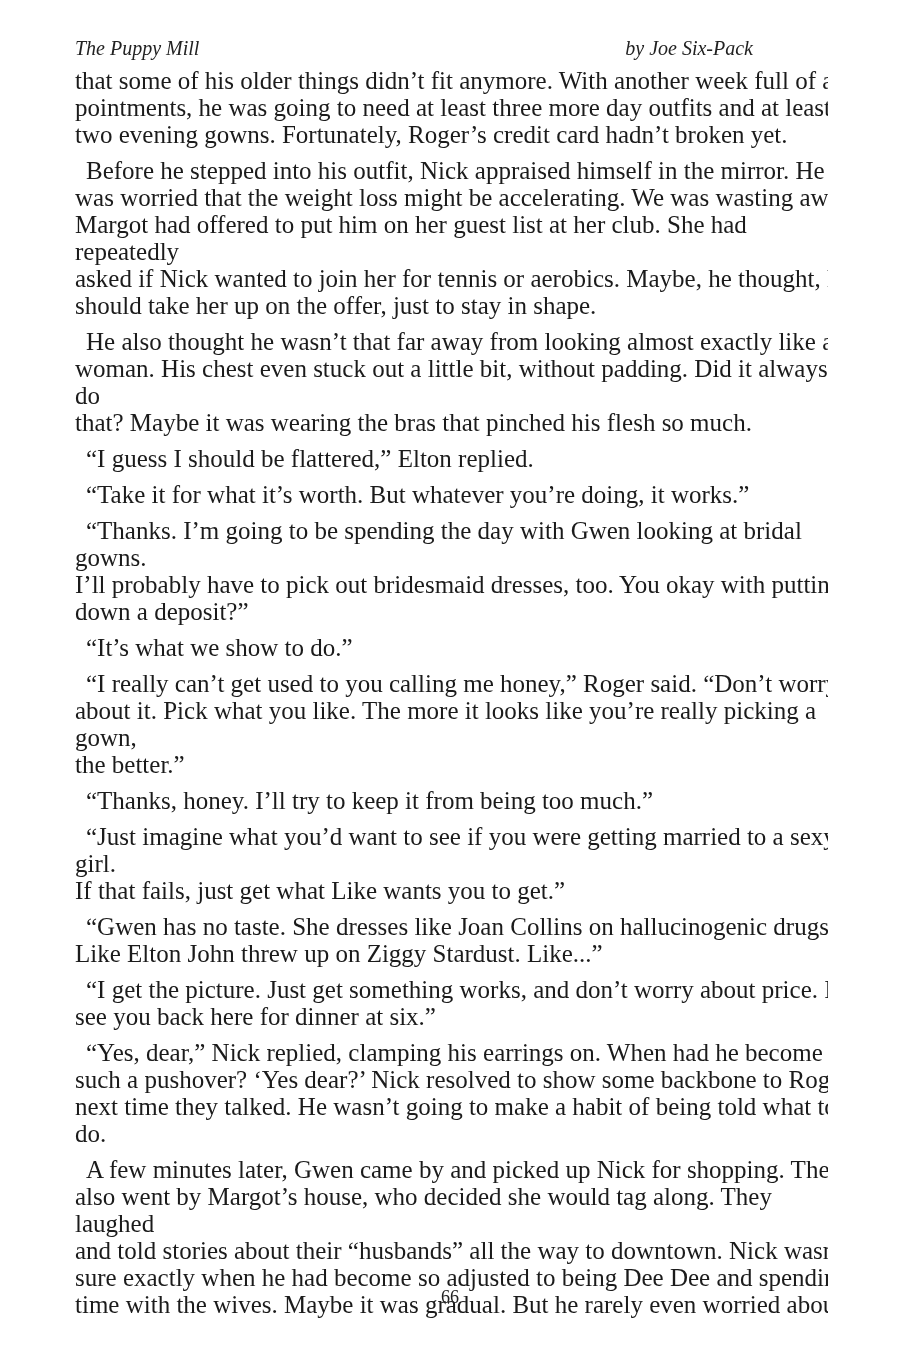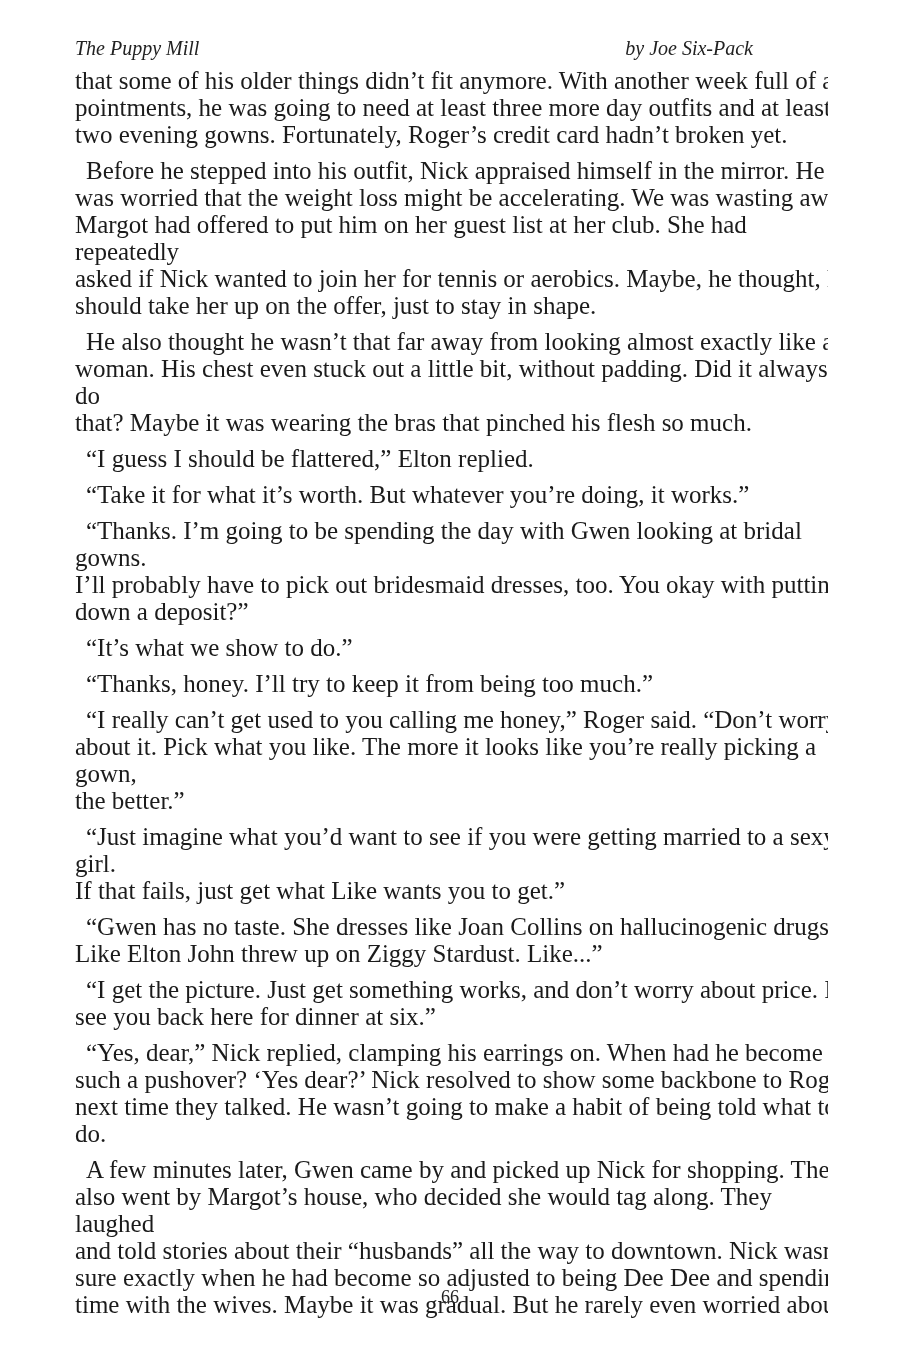--- a/index.html
+++ b/index.html
@@ -78,24 +78,24 @@
 should take her up on the offer, just to stay in shape.</p>
       <p class="para">He also thought he wasn’t that far away from looking almost exactly like a
 woman. His chest even stuck out a little bit, without padding. Did it always do
 that? Maybe it was wearing the bras that pinched his flesh so much.</p>
       <p class="para">“I guess I should be flattered,” Elton replied.</p>
       <p class="para">“Take it for what it’s worth. But whatever you’re doing, it works.”</p>
       <p class="para">“Thanks. I’m going to be spending the day with Gwen looking at bridal gowns.
 I’ll probably have to pick out bridesmaid dresses, too. You okay with putting
 down a deposit?”</p>
       <p class="para">“It’s what we show to do.”</p>
-      <p class="para">“Thanks, honey. I’ll try to keep it from being too much.”</p>
       <p class="para">“I really can’t get used to you calling me honey,” Roger said. “Don’t worry
 about it. Pick what you like. The more it looks like you’re really picking a gown,
 the better.”</p>
+      <p class="para">“Thanks, honey. I’ll try to keep it from being too much.”</p>
       <p class="para">“Just imagine what you’d want to see if you were getting married to a sexy girl.
 If that fails, just get what Like wants you to get.”</p>
       <p class="para">“Gwen has no taste. She dresses like Joan Collins on hallucinogenic drugs.
 Like Elton John threw up on Ziggy Stardust. Like...”</p>
       <p class="para">“I get the picture. Just get something works, and don’t worry about price. I’ll
 see you back here for dinner at six.”</p>
       <p class="para">“Yes, dear,” Nick replied, clamping his earrings on. When had he become
 such a pushover? ‘Yes dear?’ Nick resolved to show some backbone to Roger
 next time they talked. He wasn’t going to make a habit of being told what to do.</p>
       <p class="para">A few minutes later, Gwen came by and picked up Nick for shopping. They

